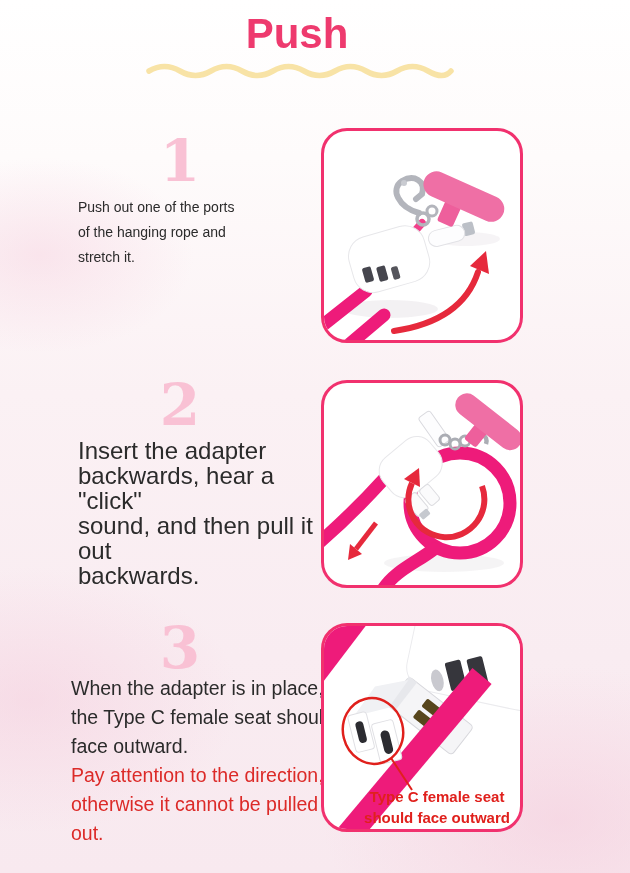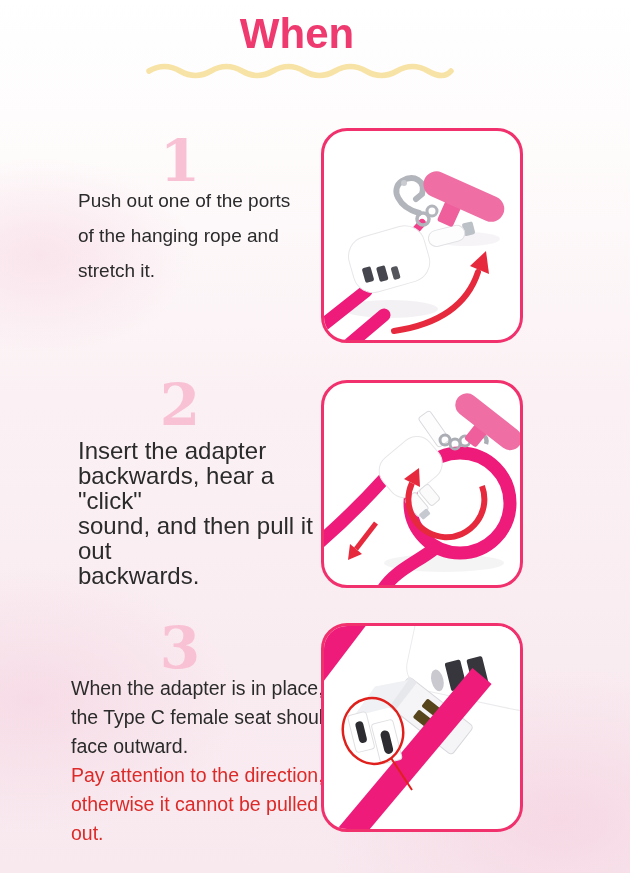--- a/index.html
+++ b/index.html
@@ -17,21 +17,21 @@
     font-size:42px;font-weight:bold;color:var(--accent-pink,#ee3a6e);
   }
   .wave{position:absolute;left:145px;top:62px}
   .num{
     position:absolute;left:60px;width:240px;text-align:center;
     font-family:"DejaVu Serif",serif;font-weight:bold;font-size:58px;line-height:54px;
     color:var(--light-pink-number,#f9c1d4);
   }
   .n1{top:134px}.n2{top:378px}.n3{top:621px}
   .txt{position:absolute;margin:0;color:var(--body-text,#2b2b2b);white-space:pre-line}
-  .t1{left:78px;top:183px;width:255px;font-size:19px;line-height:35px}
+  .t1{left:78px;top:195px;width:255px;font-size:14px;line-height:25px}
   .t2{left:78px;top:438px;width:260px;font-size:24px;line-height:25px}
   .t3{left:71px;top:674px;width:265px;font-size:19.5px;line-height:29px}
   .t3warn{left:71px;top:761px;width:265px;font-size:19.5px;line-height:29px;color:var(--warning-red,#dc2a28)}
   .fig{
     position:absolute;left:321px;width:196px;background:#fff;
     border:3px solid var(--figure-border,#f1316e);border-radius:26px;overflow:hidden;
   }
   .f1{top:128px;height:209px}
   .f2{top:380px;height:202px}
   .f3{top:623px;height:203px}
@@ -40,21 +40,21 @@
     position:absolute;left:30px;top:160px;width:166px;margin:0;text-align:center;
     font-size:15px;font-weight:bold;line-height:21px;color:var(--callout-red,#e0201c);
     white-space:pre-line;
   }
 </style>
 </head>
 <body>
 
 <div>
 
-  <h1 class="title">When</h1>
+  <h1 class="title">Push</h1>
 
   <svg class="wave" width="310" height="18" viewBox="0 0 310 18">
     <path d="M4 9 Q19.5 0 35 9 T66 9 T97 9 T128 9 T159 9 T190 9 T221 9 T252 9 T283 9 T306 9" fill="none" stroke="#f8e3a6" stroke-width="5.5" stroke-linecap="round"></path>
   </svg>
 
   <div class="num n1">1</div>
   <p class="txt t1">Push out one of the ports
 of the hanging rope and
 stretch it.</p>
   <figure class="fig f1" style="margin:0">
@@ -166,15 +166,17 @@
       <g transform="rotate(-14 50 106)">
         <polygon points="34,86 70,86 96,64 62,62" fill="#f0f1f4"></polygon>
         <rect x="28" y="84" width="19" height="38" rx="3" fill="#ffffff" stroke="#e0e0e4"></rect>
         <rect x="33.5" y="92" width="8" height="22" rx="4" fill="#2c2c31"></rect>
         <rect x="49" y="98" width="22" height="41" rx="3" fill="#ffffff" stroke="#e0e0e4"></rect>
         <rect x="55.5" y="107" width="9" height="24" rx="4.5" fill="#2c2c31"></rect>
       </g>
       <ellipse cx="49" cy="105" rx="30" ry="33" fill="none" stroke="#e0201c" stroke-width="2.5" transform="rotate(-14 49 105)"></ellipse>
       <path d="M 67 132 L 88 164" stroke="#e0201c" stroke-width="2" fill="none"></path>
     </svg>
+    <p class="callout">Type C female seat
+should face outward</p>
   </figure>
 
 </div>
 
 </body></html>

